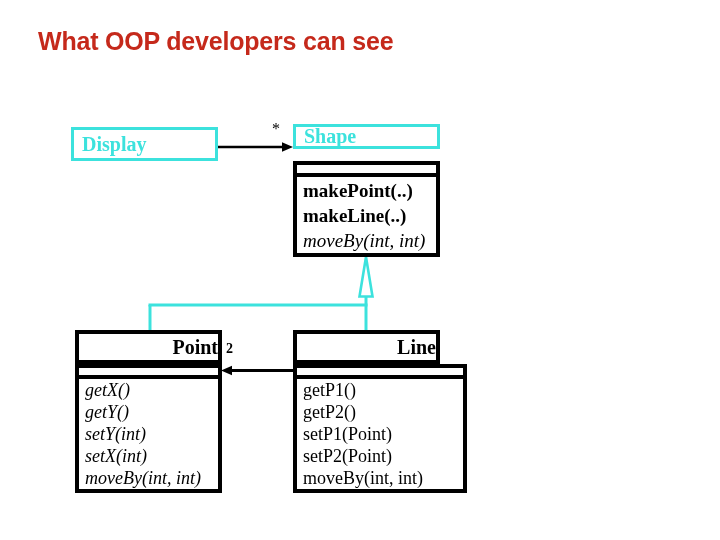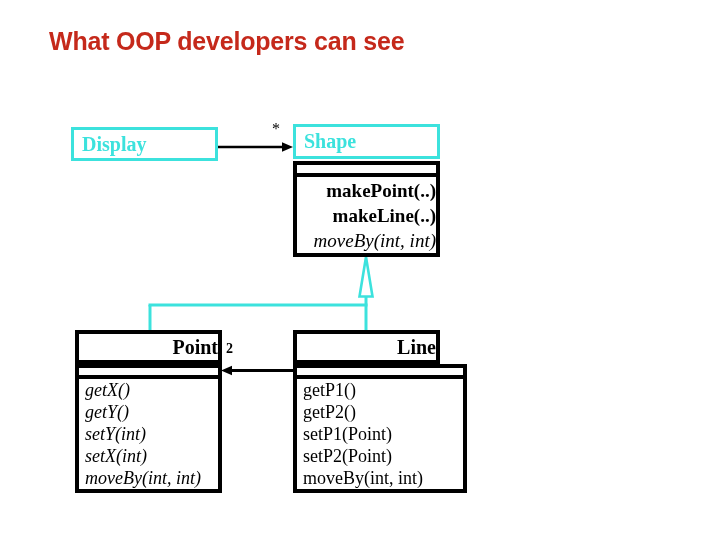--- a/index.html
+++ b/index.html
@@ -10,21 +10,21 @@
   }
   html,body{margin:0;padding:0;background:#777;}
   .slide{
     position:relative;
     width:720px;height:540px;
     background:var(--paper);
     overflow:hidden;
     font-family:"Liberation Serif", serif;
   }
   .slide-title{
-    position:absolute;left:49px;top:27px;
+    position:absolute;left:38px;top:27px;
     font-family:"Liberation Sans", sans-serif;
     font-size:25px;font-weight:600;letter-spacing:-0.2px;
     color:var(--title-red);
     white-space:nowrap;
   }
   
   .connectors{position:absolute;left:0;top:0;width:720px;height:540px;}
   .k-black{stroke:var(--ink);}
   .k-cyan{stroke:var(--accent-cyan);}
   .fill-black{fill:var(--ink);}
@@ -80,24 +80,24 @@
     <line class="k-cyan" x1="366" y1="296" x2="366" y2="331" stroke-width="3"></line>
     <line class="k-cyan" x1="148.5" y1="305" x2="367.5" y2="305" stroke-width="3"></line>
     <line class="k-cyan" x1="150" y1="305" x2="150" y2="331" stroke-width="3"></line>
     <polygon class="tri-open" points="366,257 359.5,296.5 372.5,296.5"></polygon>
   </svg>
 
   <div class="titlebox cyan" style="left:71px;top:127px;width:147px;height:34px;">
     <span>Display</span>
   </div>
 
-  <div class="titlebox cyan" style="left:293px;top:124px;width:147px;height:35px;">
+  <div class="titlebox cyan" style="left:293px;top:124px;width:147px;height:25px;">
     <span>Shape</span>
   </div>
-  <div class="membersbox" style="left:293px;top:161px;width:147px;height:96px;text-align:right;">
+  <div class="membersbox" style="left:293px;top:161px;width:147px;height:96px;">
     <div class="compartment-strip strip-lg"></div>
     <div class="methods shape-m">
       <div class="m-bold">makePoint(..)</div>
       <div class="m-bold">makeLine(..)</div>
       <div class="m-italic">moveBy(int, int)</div>
     </div>
   </div>
 
   <div class="titlebox black" style="left:75px;top:330px;width:147px;height:34px;">
     <span>Point</span>

